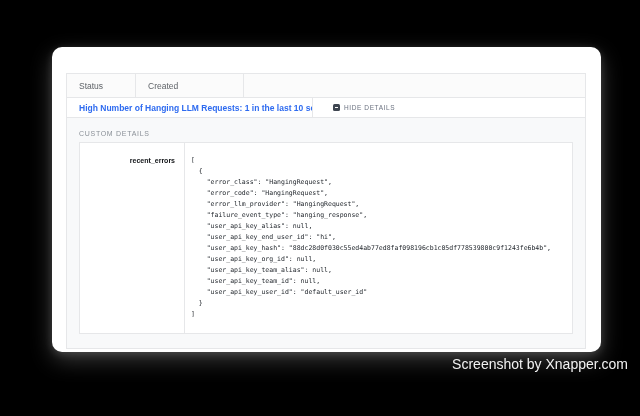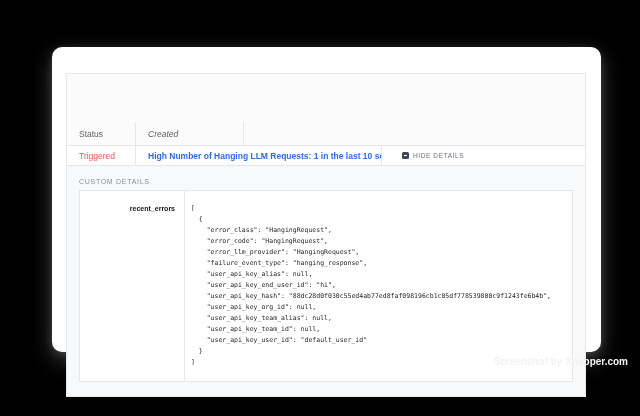--- a/index.html
+++ b/index.html
@@ -26,37 +26,36 @@
     background: #fff;
   }
   .trow { display: flex; width: 100%; }
   .thead { background: #fbfbfb; border-bottom: 1px solid #e6e7e9; }
   .thead .cell {
     height: 23px;
     display: flex; align-items: center;
     padding-left: 12px;
     font-size: 8.5px;
     color: #5f6368;
-    margin-top: 48px;
   }
   .tdata { border-bottom: 1px solid #e6e7e9; background: #fff; }
   .tdata .cell {
     height: 19px;
     display: flex; align-items: center;
     padding-left: 12px;
     font-size: 8.5px;
     color: #2b2f33;
     white-space: nowrap;
     overflow: hidden;
   }
   .cell { border-right: 1px solid #e6e7e9; }
   .cell:last-child { border-right: none; }
   .col-status  { width: 69px;  flex: 0 0 69px; }
   .col-summary { width: 246px; flex: 0 0 246px; }
-  .col-created { width: 108px; flex: 0 0 108px; font-style: italic; }
+  .col-created { width: 108px; flex: 0 0 108px; }
   .col-actions { width: 97px;  flex: 0 0 97px; }
   .status-triggered { color: #f05252; }
   .summary-link {
     color: #2e6bf0;
     font-weight: 600;
     text-decoration: none;
     cursor: pointer;
     white-space: nowrap;
   }
   .hide-details-btn {
@@ -120,42 +119,39 @@
   .json-pre {
     font-family: "DejaVu Sans Mono", "Liberation Mono", monospace;
     font-size: 6.5px;
     line-height: 11px;
     color: #24292f;
     white-space: pre;
   }
   .watermark {
     position: absolute;
     right: 12px; top: 356px;
-    font-size: 10px;
-    font-weight: 700;
+    font-size: 14px;
+    font-weight: 400;
     color: #f2f2f2;
   }
 </style>
 </head>
 <body>
 
 <div class="card">
 
   <div class="alert-table">
 
     <div class="trow thead">
       <div class="cell col-status">Status</div>
       <div class="cell col-created">Created</div>
       <div class="cell col-actions"></div>
     </div>
 
     <div class="trow tdata">
-      <div class="cell col-status">
-        <span class="status-triggered">Triggered</span>
-      </div>
       <div class="cell col-summary">
         <span class="summary-link">High Number of Hanging LLM Requests: 1 in the last 10 seconds.</span>
       </div>
       <div class="cell col-actions">
         <button class="hide-details-btn">
           <span class="minus-square-icon">
               <i></i>
             </span>
           <span>HIDE DETAILS</span>
         </button>

